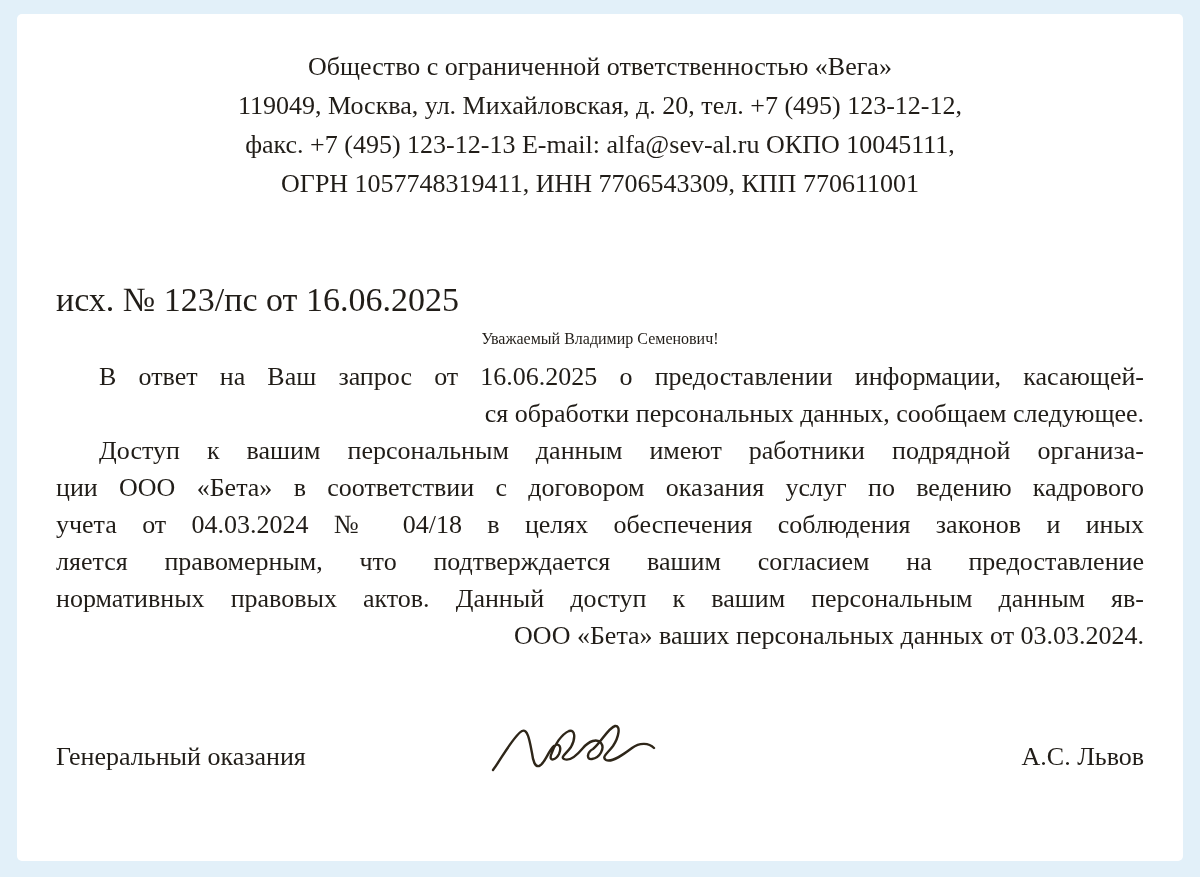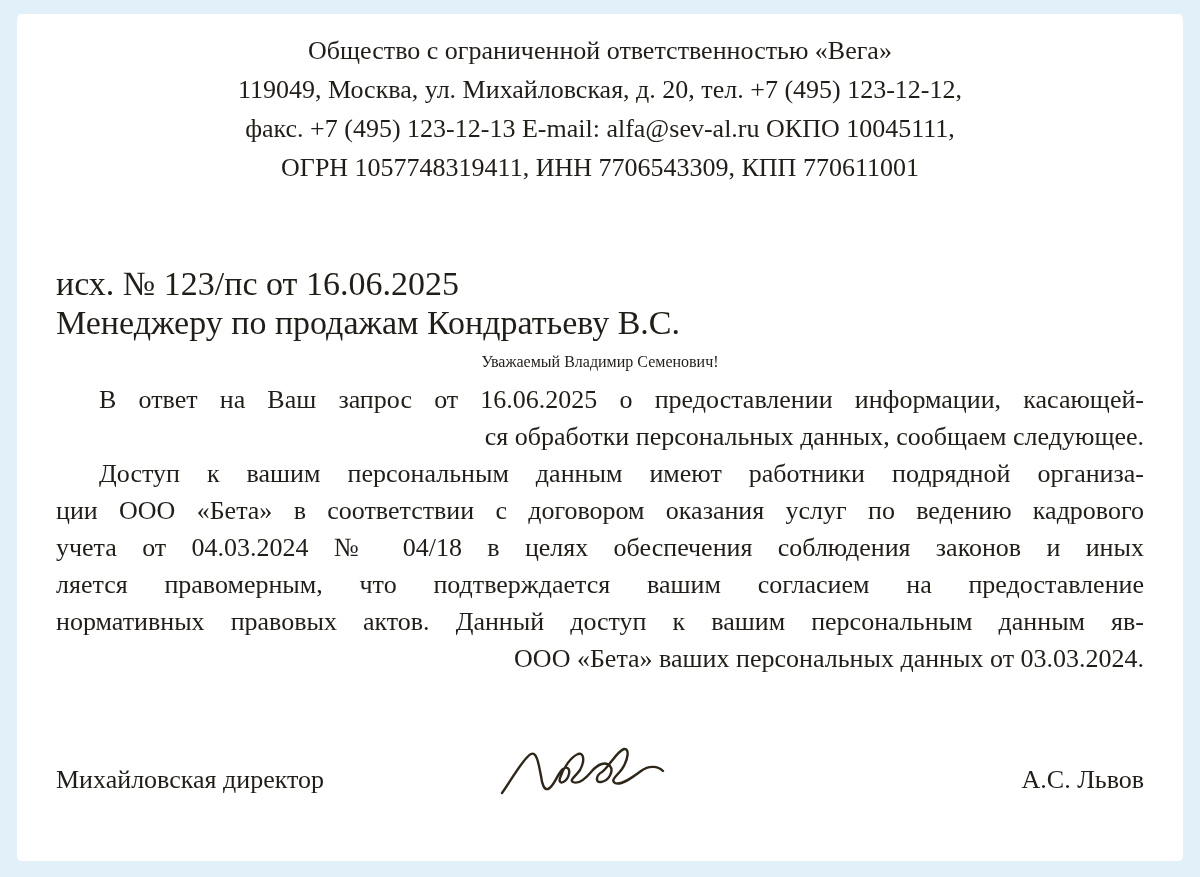--- a/index.html
+++ b/index.html
@@ -17,21 +17,21 @@
   }
   .paper {
     position: absolute;
     top: 14px;
     left: 17px;
     right: 17px;
     bottom: 16px;
     background: #ffffff;
     border-radius: 5px;
     box-sizing: border-box;
-    padding: 0 39px;
+    padding: 16px 39px;
   }
   .letterhead {
     margin-top: 17px;
     text-align: center;
     font-size: 26px;
     line-height: 39px;
   }
   .refrow {
     margin-top: 77px;
     display: flex;
@@ -81,38 +81,37 @@
 
   <div class="letterhead">
     <div>Общество с ограниченной ответственностью «Вега»</div>
     <div>119049, Москва, ул. Михайловская, д. 20, тел. +7 (495) 123-12-12,</div>
     <div>факс. +7 (495) 123-12-13 E-mail: alfa@sev-al.ru ОКПО 10045111,</div>
     <div>ОГРН 1057748319411, ИНН 7706543309, КПП 770611001</div>
   </div>
 
   <div class="refrow">
     <div>исх. № 123/пс от 16.06.2025</div>
-    <div>Менеджеру по продажам Кондратьеву В.С.</div>
   </div>
 
   <div class="salutation">Уважаемый Владимир Семенович!</div>
 
   <div class="bodytext">
     <div class="line just first">В ответ на Ваш запрос от 16.06.2025 о предоставлении информации, касающей-</div>
     <div class="line">ся обработки персональных данных, сообщаем следующее.</div>
     <div class="line just first">Доступ к вашим персональным данным имеют работники подрядной организа-</div>
     <div class="line just">ции ООО «Бета» в соответствии с договором оказания услуг по ведению кадрового</div>
     <div class="line just">учета от 04.03.2024 № 04/18 в целях обеспечения соблюдения законов и иных</div>
     <div class="line just">ляется правомерным, что подтверждается вашим согласием на предоставление</div>
     <div class="line just">нормативных правовых актов. Данный доступ к вашим персональным данным яв-</div>
     <div class="line">ООО «Бета» ваших персональных данных от 03.03.2024.</div>
   </div>
 
   <div class="sigrow">
-    <div>Михайловская директор</div>
+    <div>Генеральный оказания</div>
     <svg class="sig-svg" width="172" height="72" viewBox="0 0 172 72" aria-hidden="true">
       <path fill="none" stroke-width="2.4" stroke-linecap="round" stroke-linejoin="round" d="M5 60
                C 12 51, 26 25, 34 21
                C 40 18, 42 33, 44 43
                C 45 51, 47 57, 51 56
                C 57 54, 60 41, 66 36
                C 71 32, 74 37, 71 44
                C 68 50, 61 52, 63 45
                C 66 35, 74 24, 81 21
                C 87 19, 88 28, 83 37

